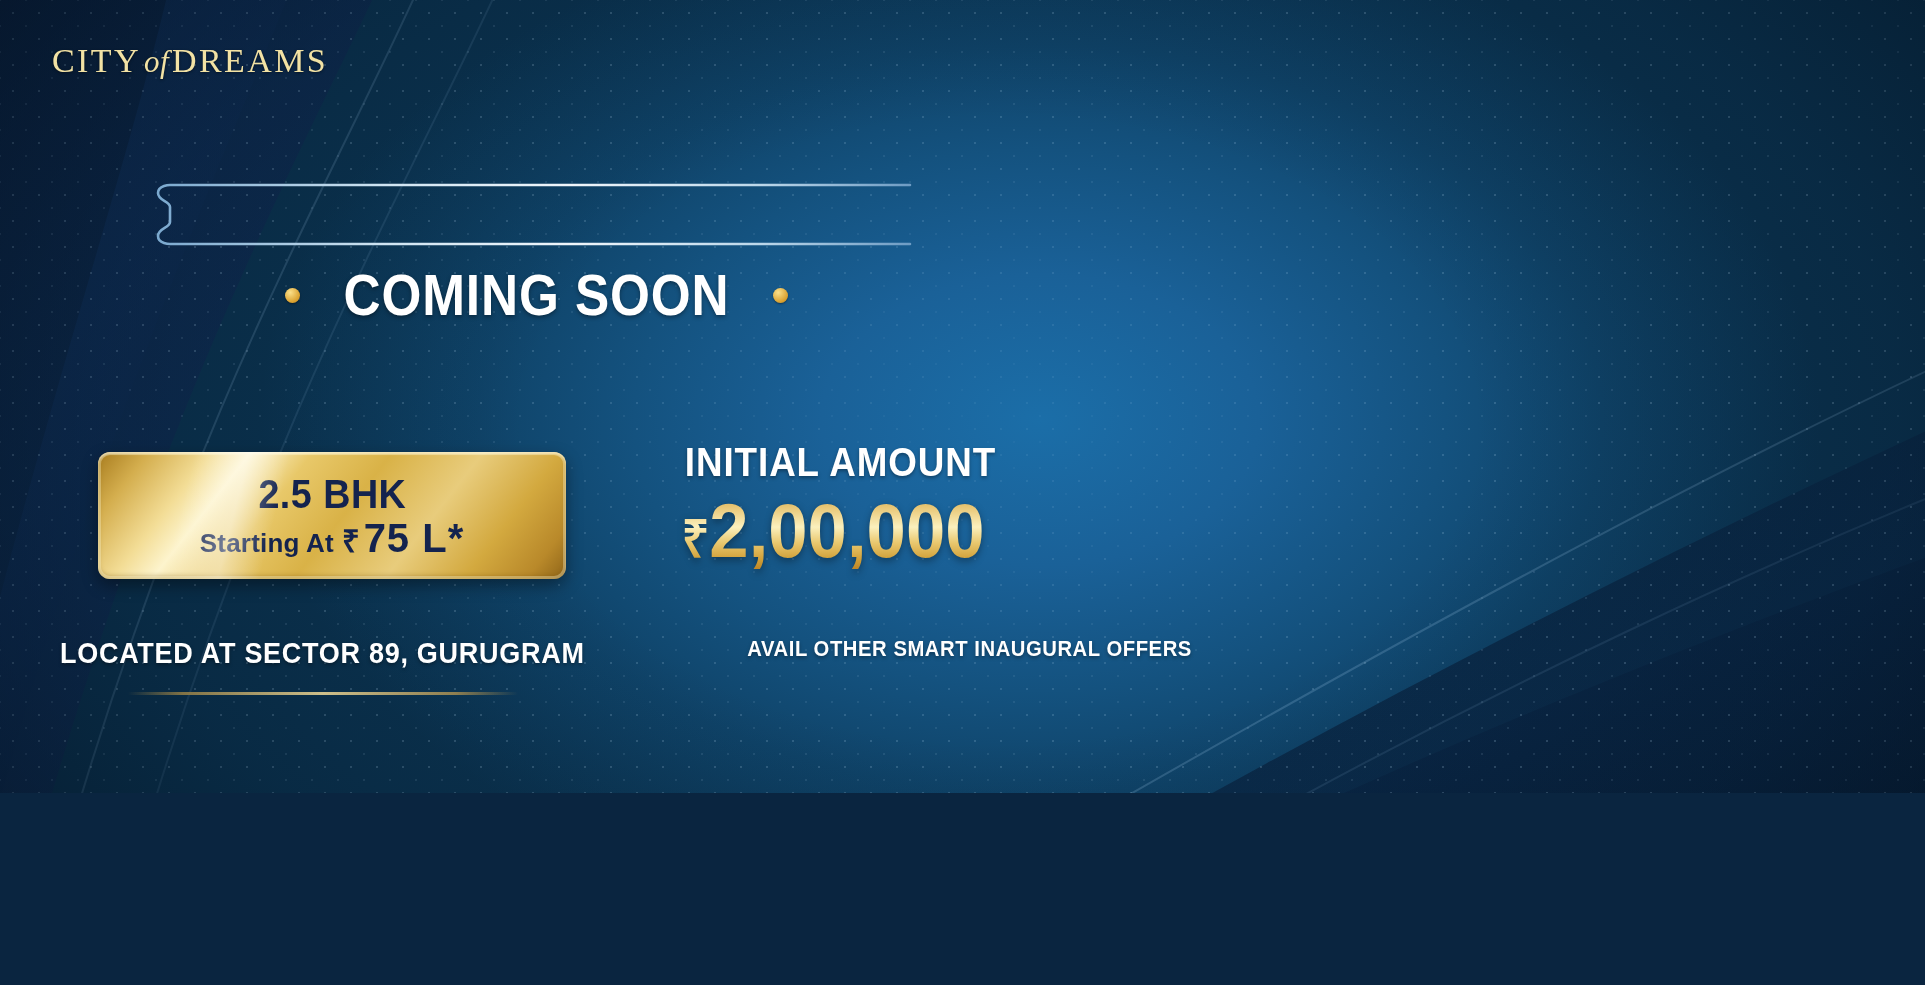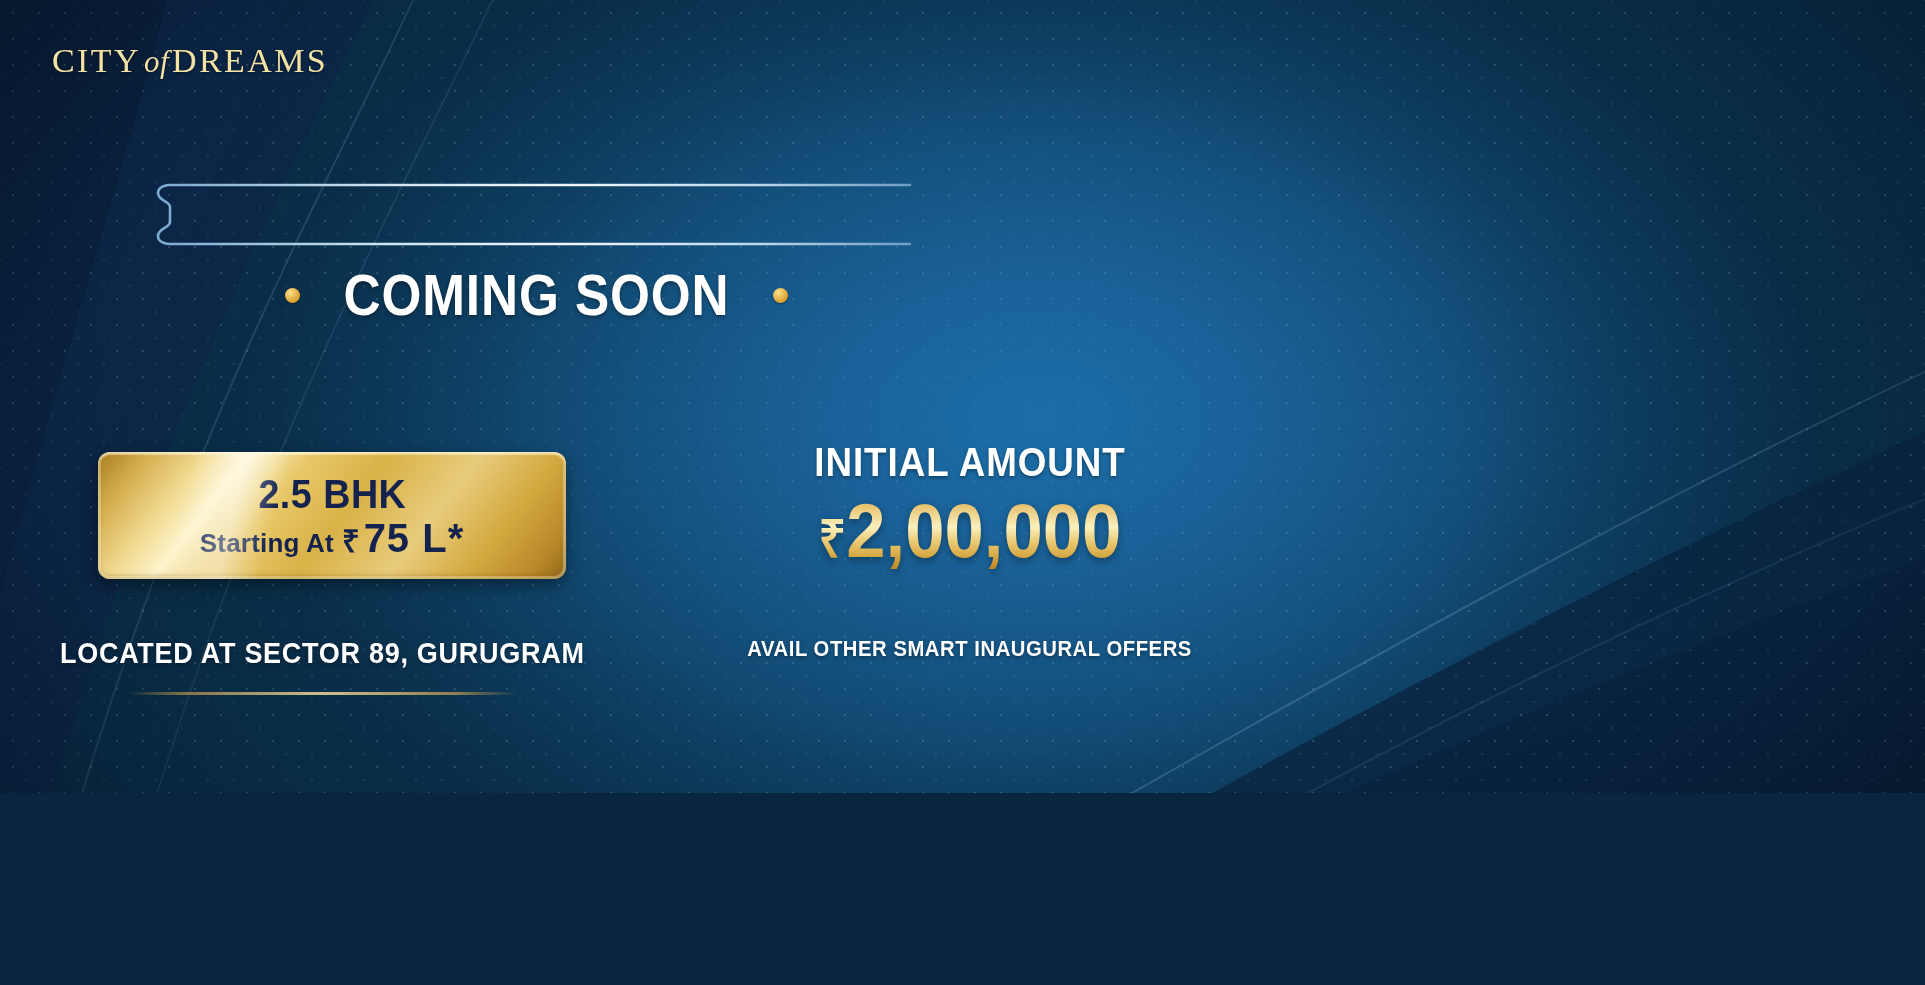--- a/index.html
+++ b/index.html
@@ -137,21 +137,21 @@
     display:flex; align-items:baseline; gap:0px;
     color:#14234e; font-weight:bold; line-height:1;
   }
   #badge .start .pre { font-size:26px; letter-spacing:.2px; }
   #badge .start .rup { font-size:31px; padding:0 4px 0 8px; }
   #badge .start .amt { font-size:40px; letter-spacing:1px; }
 
   
   #amountBlock {
     position:absolute; left:660px; top:440px;
-    width:620px; text-align:center;
+    width:620px; 
   }
   #amountBlock .head {
     font-size:40px; font-weight:bold; color:#ffffff;
     letter-spacing:1px; transform:scaleX(.92);
     text-shadow:0 2px 4px rgba(0,0,0,.35);
     white-space:nowrap;
   }
   #amountBlock .value {
     margin-top:2px;
     font-size:76px; font-weight:bold;

